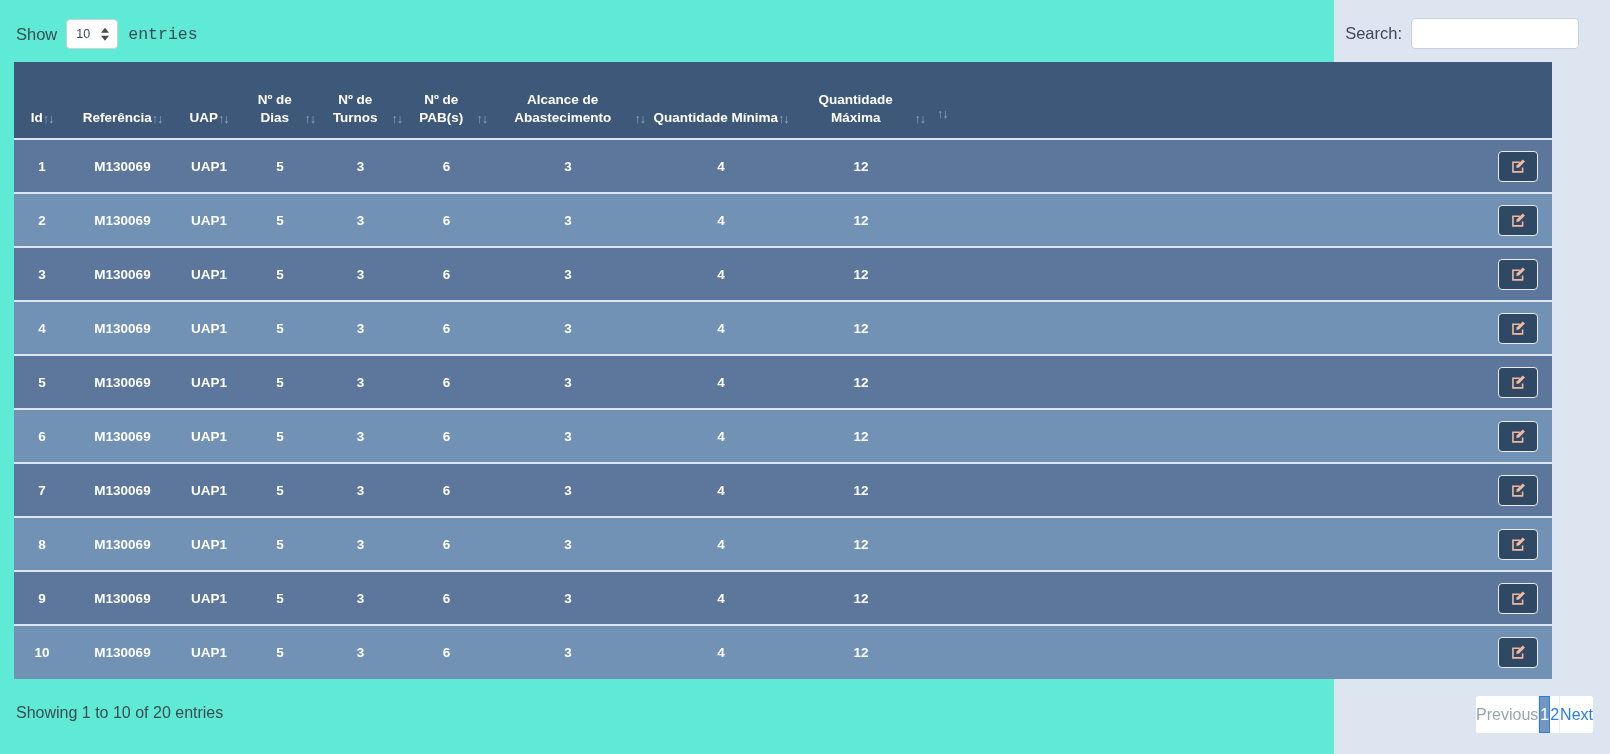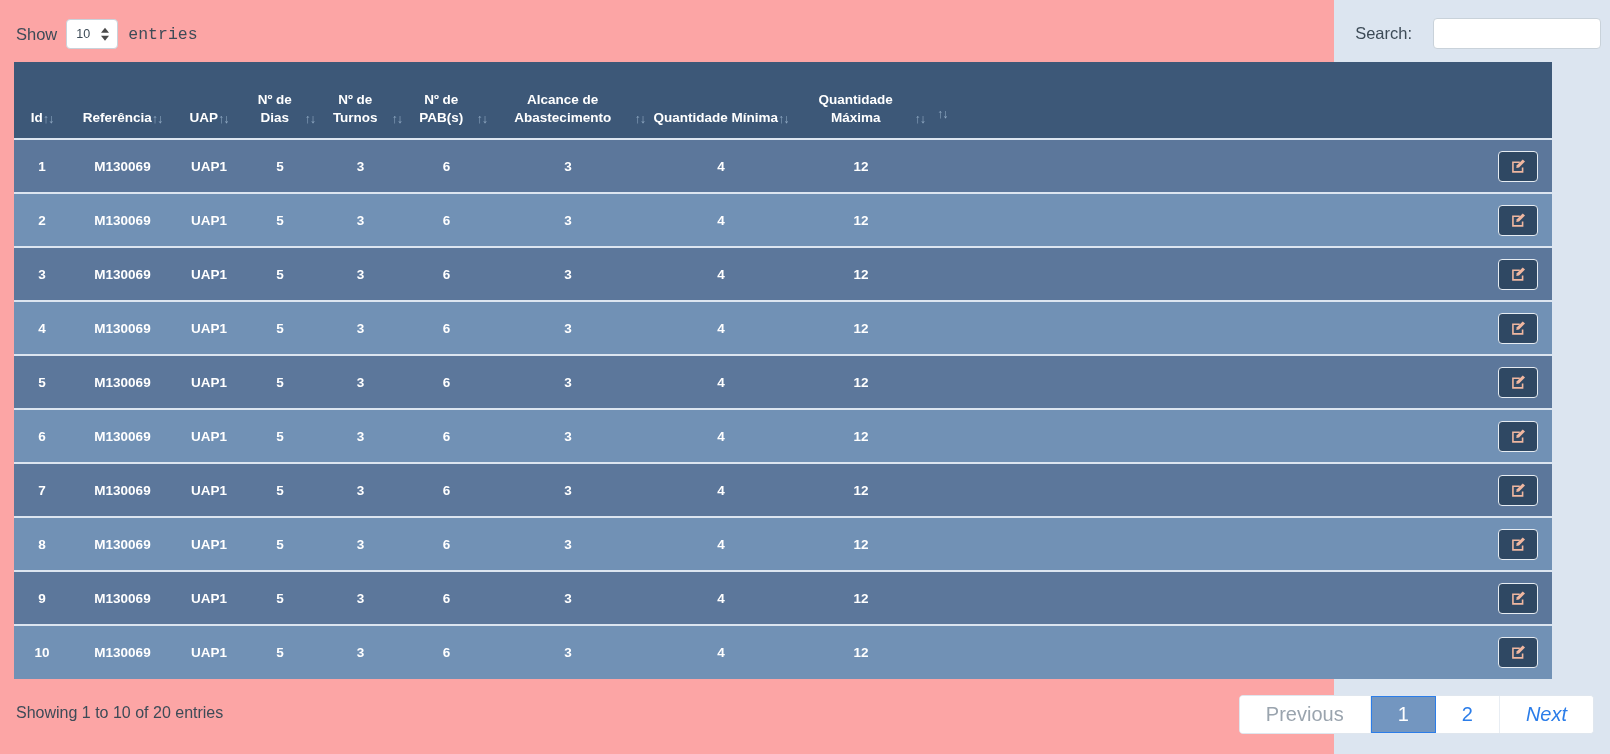--- a/index.html
+++ b/index.html
@@ -10,21 +10,21 @@
     height: 754px;
     background: #dce5f0;
     font-family: "Liberation Sans", sans-serif;
     overflow: hidden;
   }
 
   .page {
     position: relative;
     width: 1334px;
     height: 754px;
-    background: #fca5a5;
+    background: #5eead4;
   }
 
   
   .top-bar {
     position: absolute;
     left: 0; top: 0;
     width: 1610px;
     height: 62px;
   }
 
@@ -75,28 +75,27 @@
   .length-select .spinner .up {
     border-bottom: 5px solid #4a4a4a;
     margin-bottom: 2.5px;
   }
   .length-select .spinner .dn {
     border-top: 5px solid #4a4a4a;
   }
 
   .search-control {
     position: absolute;
-    right: 9px;
+    right: 31px;
     top: 18px;
     display: flex;
     align-items: center;
     font-size: 16.5px;
     color: #3d4b57;
     white-space: nowrap;
-    gap: 12px;
   }
   .search-control .search-label { margin-right: 9px; }
   .search-input {
     width: 168px;
     height: 31px;
     background: #ffffff;
     border: 1px solid #c9d2da;
     border-radius: 4px;
     outline: none;
     font-size: 14px;
@@ -219,29 +218,29 @@
     background: #ffffff;
     border-radius: 4px;
     overflow: hidden;
     border: 1px solid #dfe6ee;
   }
   .pg-item {
     display: flex;
     align-items: center;
     justify-content: center;
     height: 37px;
-    padding: 0 26px;
-    font-size: 20px;
+    padding: 0 0;
+    font-size: 16px;
     color: #2b7de9;
     background: #ffffff;
     border-right: 1px solid #e8edf3;
     cursor: pointer;
     white-space: nowrap;
   }
-  .pg-item:last-child { border-right: none; font-style: italic; }
+  .pg-item:last-child { border-right: none; }
   .pg-item.disabled { color: #9aa4ae; cursor: default; }
   .pg-item.active {
     background: #7396c0;
     color: #ffffff;
     border: 1px solid #2b7de9;
   }
 </style>
 </head>
 <body>
 

